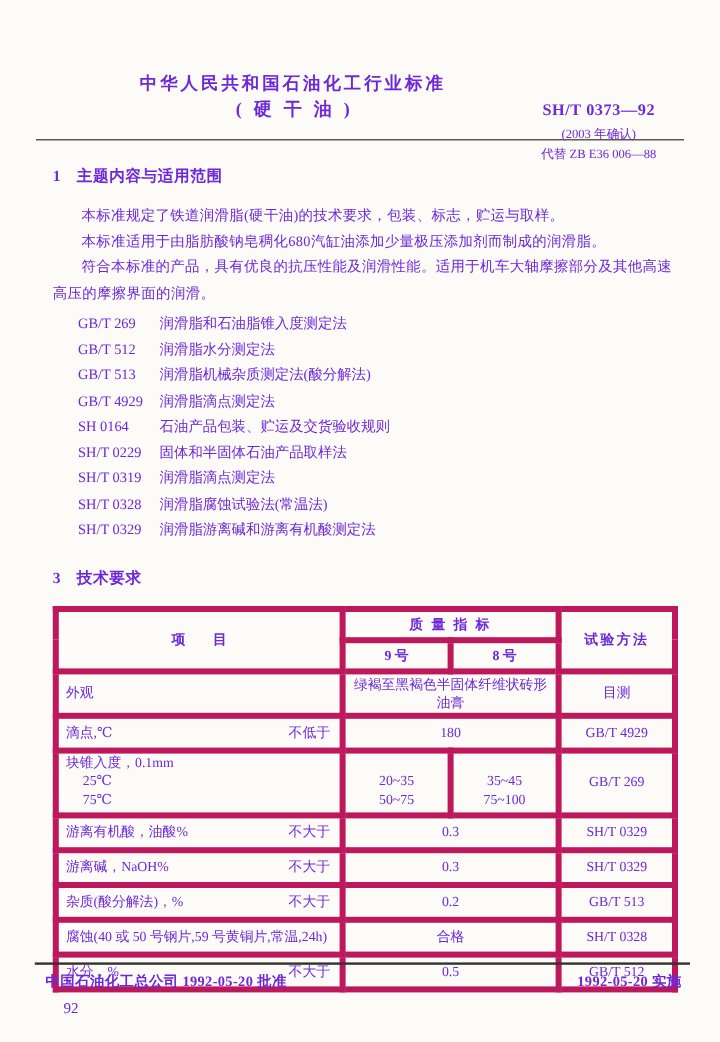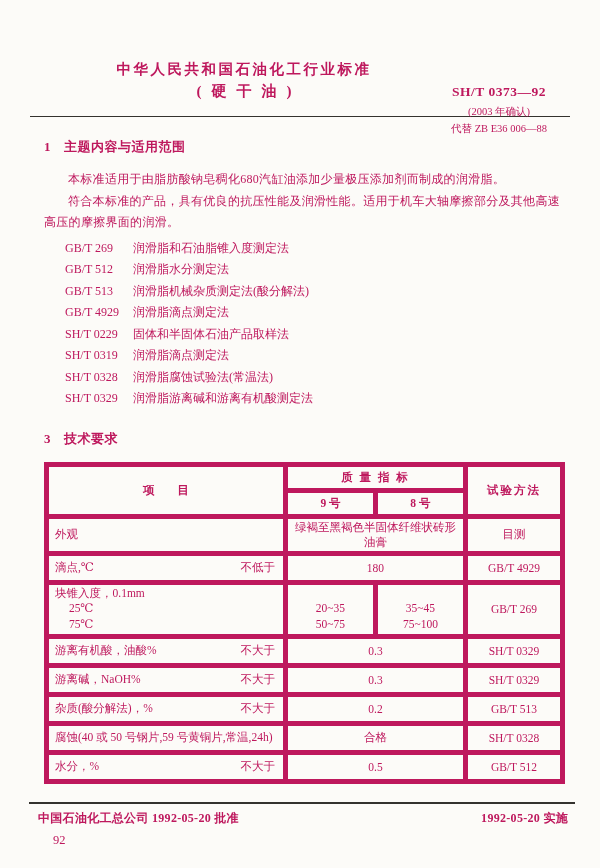--- a/index.html
+++ b/index.html
@@ -1,18 +1,18 @@
 <!DOCTYPE html>
 <html><head>
 <meta charset="utf-8">
 <style>
   html,body { margin:0; padding:0; background:#ffffff; }
   .page {
     position:relative; width:600px; height:868px;
-    background:#fcfbf8; color:#be185d; overflow:hidden;
+    background:#fcfbf8; color:#6d28d9; overflow:hidden;
     font-family:"Liberation Serif","DejaVu Serif",serif;
   }
   
   .header-left { margin-left:44px; width:400px; text-align:center; padding-top:60px; }
   .org-line { font-size:14.5px; font-weight:bold; letter-spacing:2.5px; }
   .title-main { margin-top:26px; font-size:20px; font-weight:bold; letter-spacing:14px; text-indent:14px; }
   .title-sub  { margin-top:3px;  font-size:15px; font-weight:bold; letter-spacing:10px; text-indent:10px; }
   .doc-num-block { position:absolute; top:84px; right:42px; width:118px; text-align:center; }
   .doc-number { font-size:13.5px; font-weight:bold; letter-spacing:0.5px; white-space:nowrap; }
   .confirm-note { margin-top:5px; font-size:10.5px; }
@@ -73,29 +73,31 @@
     <div class="replaces-note">代替 ZB E36 006—88</div>
   </div>
   <div class="rule"></div>
 
   <div class="content">
 
     <div class="sec-heading s1-heading">
       <span class="sec-num">1</span><span>主题内容与适用范围</span>
     </div>
     <div class="paras">
+      <p class="para">本标准规定了铁道润滑脂(硬干油)的技术要求，包装、标志，贮运与取样。</p>
       <p class="para">本标准适用于由脂肪酸钠皂稠化680汽缸油添加少量极压添加剂而制成的润滑脂。</p>
       <p class="para">符合本标准的产品，具有优良的抗压性能及润滑性能。适用于机车大轴摩擦部分及其他高速高压的摩擦界面的润滑。</p>
     </div>
 
     <div class="ref-list">
       <div class="ref-row"><span class="ref-code">GB/T 269</span><span>润滑脂和石油脂锥入度测定法</span></div>
       <div class="ref-row"><span class="ref-code">GB/T 512</span><span>润滑脂水分测定法</span></div>
       <div class="ref-row"><span class="ref-code">GB/T 513</span><span>润滑脂机械杂质测定法(酸分解法)</span></div>
       <div class="ref-row"><span class="ref-code">GB/T 4929</span><span>润滑脂滴点测定法</span></div>
+      <div class="ref-row"><span class="ref-code">SH 0164</span><span>石油产品包装、贮运及交货验收规则</span></div>
       <div class="ref-row"><span class="ref-code">SH/T 0229</span><span>固体和半固体石油产品取样法</span></div>
       <div class="ref-row"><span class="ref-code">SH/T 0319</span><span>润滑脂滴点测定法</span></div>
       <div class="ref-row"><span class="ref-code">SH/T 0328</span><span>润滑脂腐蚀试验法(常温法)</span></div>
       <div class="ref-row"><span class="ref-code">SH/T 0329</span><span>润滑脂游离碱和游离有机酸测定法</span></div>
     </div>
 
     <div class="sec-heading s3-heading">
       <span class="sec-num">3</span><span>技术要求</span>
     </div>
   </div>

